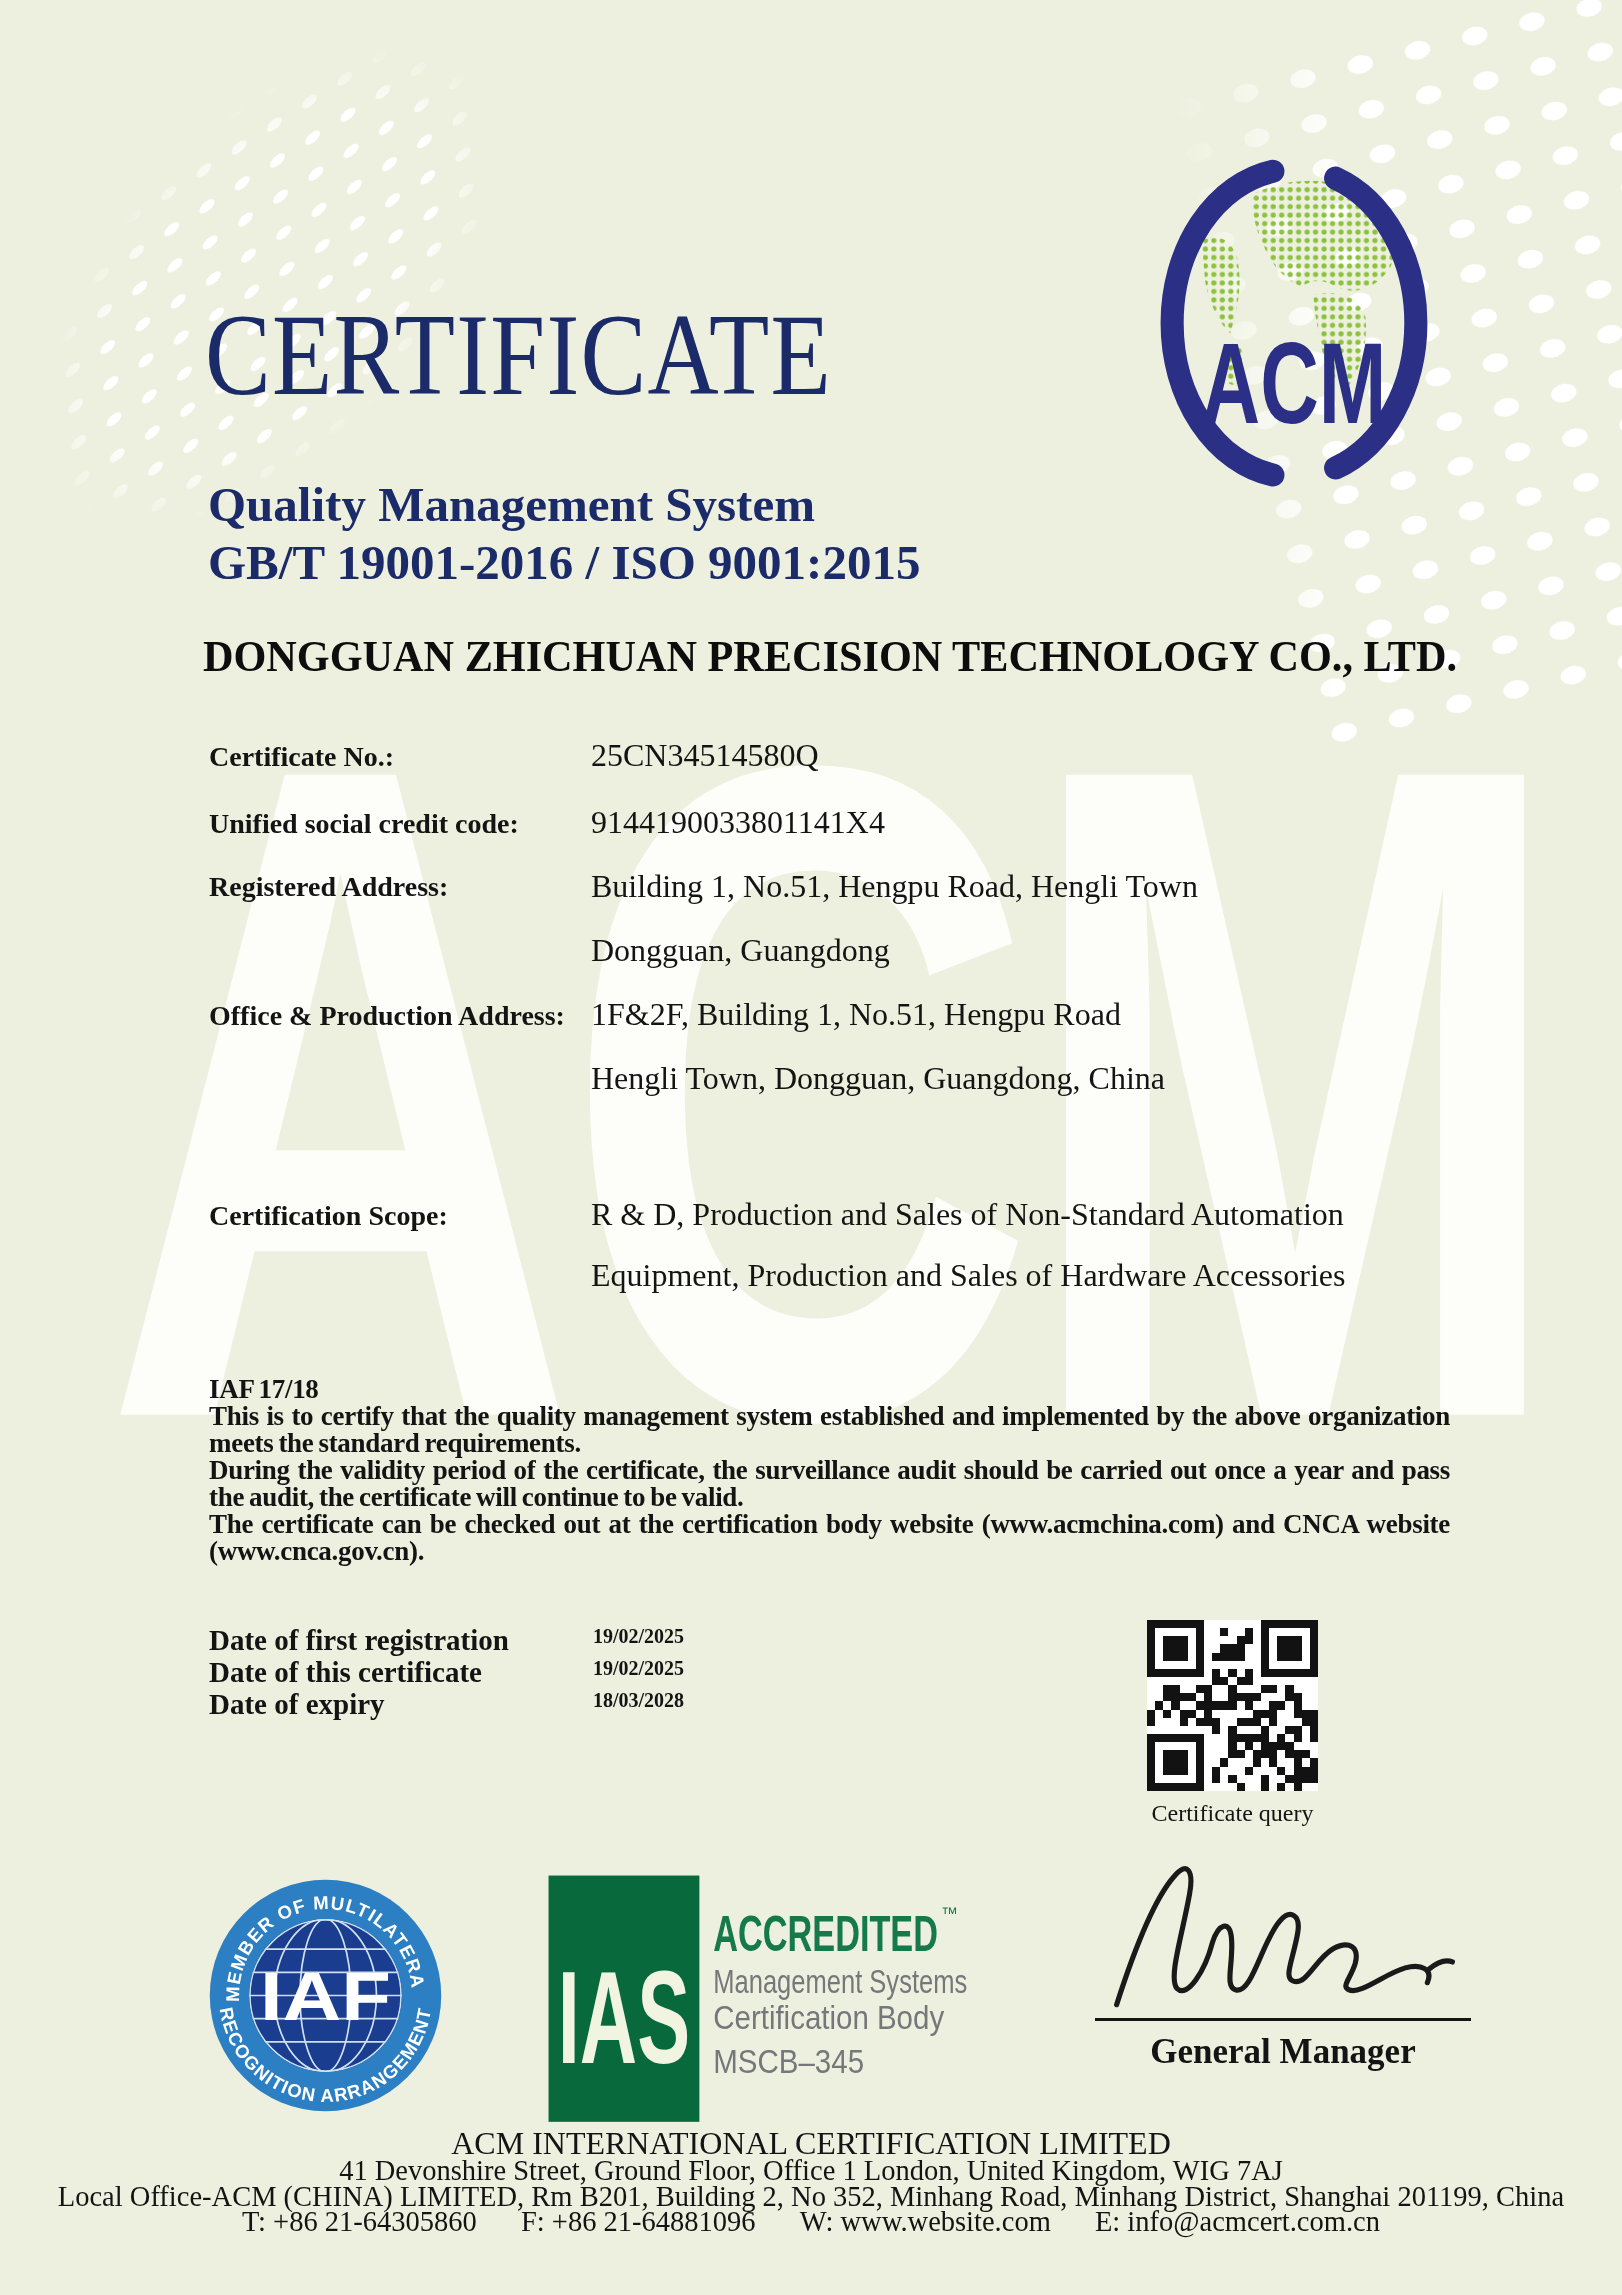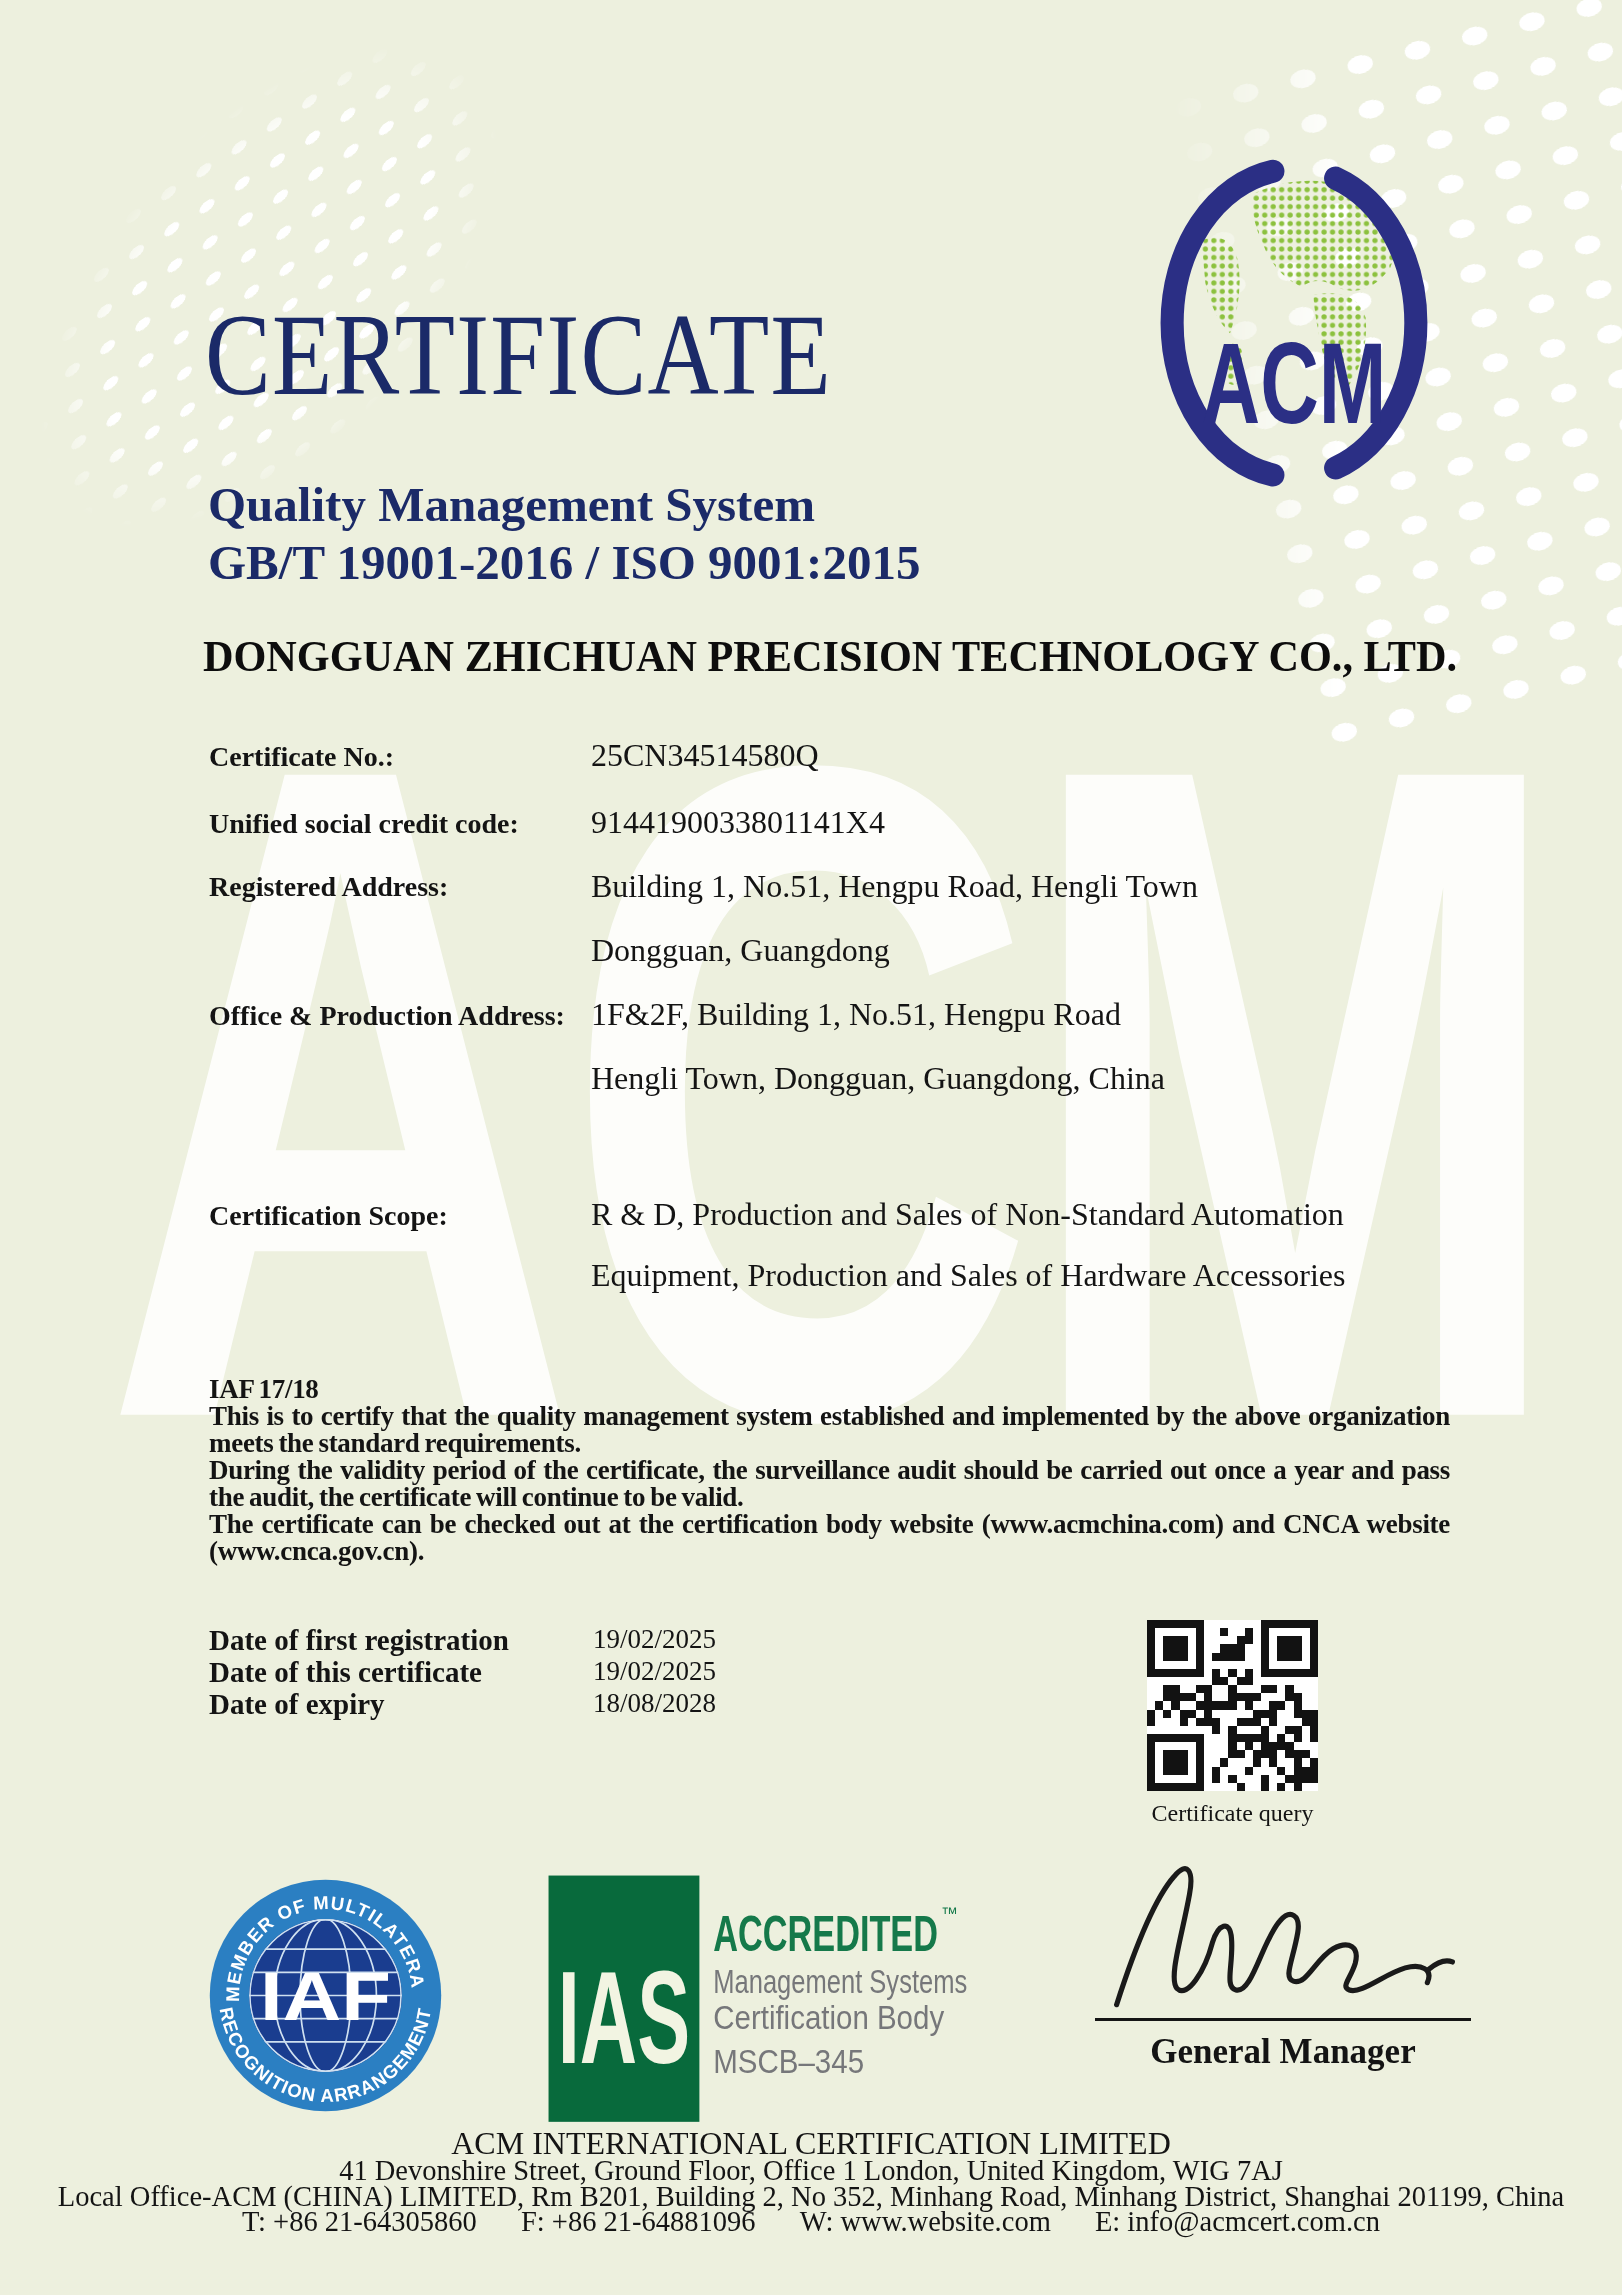--- a/index.html
+++ b/index.html
@@ -45,21 +45,21 @@
   .lbl{position:absolute;left:209px;font-size:28px;font-weight:bold;line-height:1.1;white-space:nowrap;}
   .val{position:absolute;left:591px;font-size:32px;line-height:1.1;white-space:nowrap;}
 
   
   .statement{position:absolute;left:209px;top:1376px;width:1241px;
     font-size:27px;font-weight:bold;line-height:27px;letter-spacing:-0.3px;word-spacing:-1.5px;}
   .statement .jline{text-align:justify;text-align-last:justify;}
 
   
   .dlbl{position:absolute;left:209px;font-size:29px;font-weight:bold;white-space:nowrap;line-height:1.1;}
-  .dval{position:absolute;left:593px;font-size:27px;font-weight:normal;white-space:nowrap;line-height:1.1;}
+  .dval{position:absolute;left:593px;font-size:20px;font-weight:bold;white-space:nowrap;line-height:1.1;}
 
   
   .qr-wrap{position:absolute;left:1147px;top:1620px;width:171px;height:171px;background:#ffffff;}
   .qr-caption{position:absolute;left:1120px;top:1800px;width:225px;text-align:center;font-size:24px;}
 
   
   .iaf-logo{position:absolute;left:209px;top:1879px;width:233px;height:233px;}
   .ias-logo{position:absolute;left:547px;top:1874px;width:431px;height:254px;}
 
   
@@ -138,21 +138,21 @@
       <div>the audit, the certificate will continue to be valid.</div>
       <div class="jline">The certificate can be checked out at the certification body website (www.acmchina.com) and CNCA website</div>
       <div>(www.cnca.gov.cn).</div>
     </div>
 
     <div class="dlbl" style="top:1625px">Date of first registration</div>
     <div class="dval" style="top:1625px">19/02/2025</div>
     <div class="dlbl" style="top:1657px">Date of this certificate</div>
     <div class="dval" style="top:1657px">19/02/2025</div>
     <div class="dlbl" style="top:1689px">Date of expiry</div>
-    <div class="dval" style="top:1689px">18/08/2028</div>
+    <div class="dval" style="top:1689px">18/03/2028</div>
 
     <div class="qr-wrap">
       <svg id="qr-svg" viewBox="0 0 21 21" width="171" height="171" style="shape-rendering:crispEdges">
           <rect x="0" y="0" width="1" height="1" fill="#121212"></rect>
           <rect x="1" y="0" width="1" height="1" fill="#121212"></rect>
           <rect x="2" y="0" width="1" height="1" fill="#121212"></rect>
           <rect x="3" y="0" width="1" height="1" fill="#121212"></rect>
           <rect x="4" y="0" width="1" height="1" fill="#121212"></rect>
           <rect x="5" y="0" width="1" height="1" fill="#121212"></rect>
           <rect x="6" y="0" width="1" height="1" fill="#121212"></rect>

